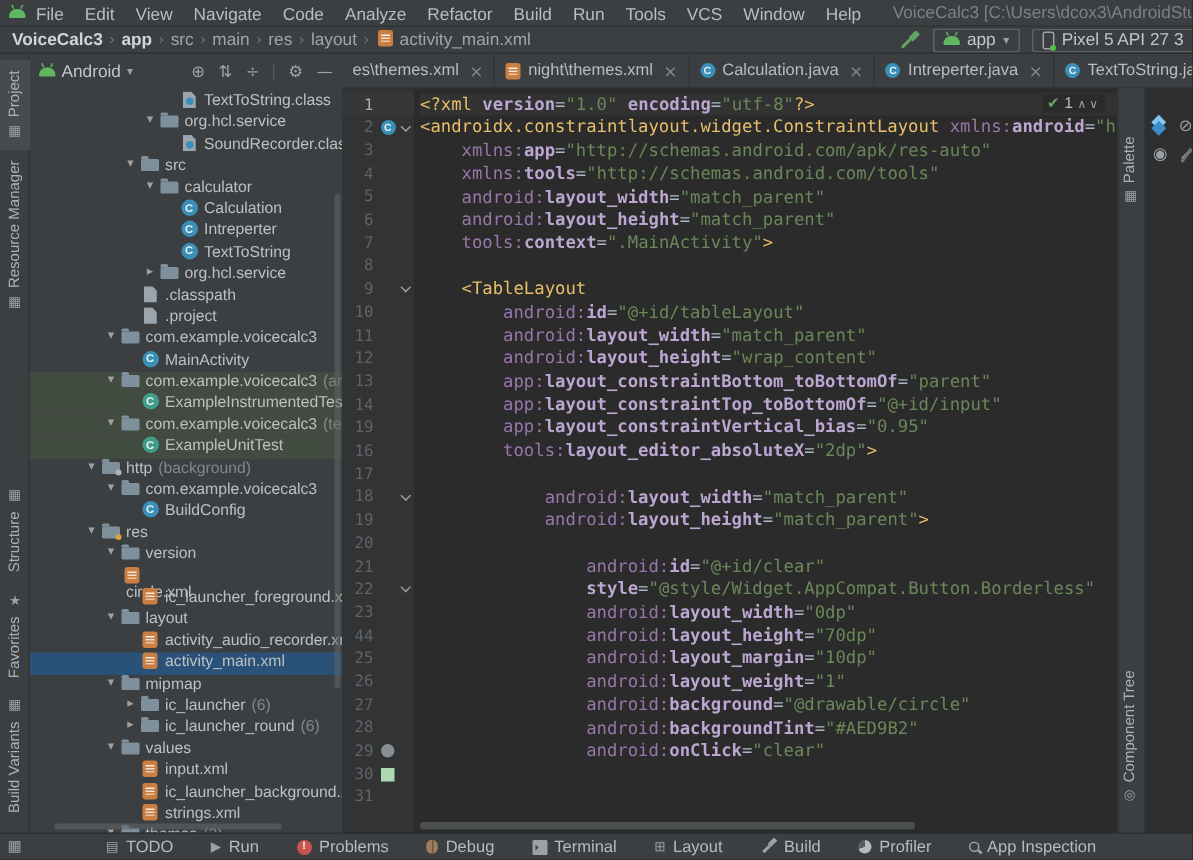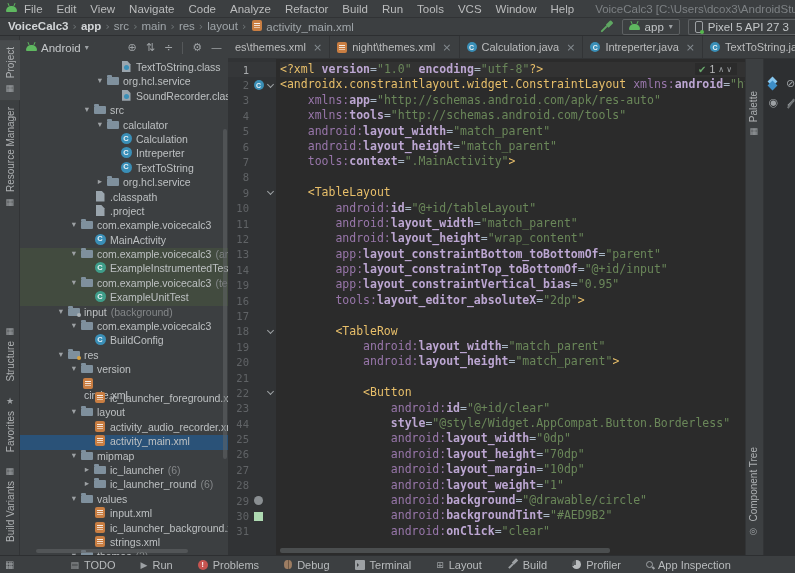--- a/index.html
+++ b/index.html
@@ -338,21 +338,21 @@
           <span class="t-ico">
             <span class="ic-class test">C</span>
           </span>
           <span class="lbl">ExampleUnitTest</span>
         </div>
         <div class="tree-row" style="padding-left: 35px;">
           <span class="chev">▾</span>
           <span class="t-ico">
             <span class="ic-folder gen"></span>
           </span>
-          <span class="lbl">input</span>
+          <span class="lbl">http</span>
           <span class="sfx">(background)</span>
         </div>
         <div class="tree-row" style="padding-left: 48px;">
           <span class="chev">▾</span>
           <span class="t-ico">
             <span class="ic-folder"></span>
           </span>
           <span class="lbl">com.example.voicecalc3</span>
         </div>
         <div class="tree-row" style="padding-left: 61px;">
@@ -685,25 +685,23 @@
             <div class="code-line"></div>
             <div class="code-line"><span class="tk-p">    </span><span class="tk-tag">&lt;TableLayout</span></div>
             <div class="code-line"><span class="tk-p">        </span><span class="tk-n">android:</span><span class="tk-a">id</span><span class="tk-p">=</span><span class="tk-s">"@+id/tableLayout"</span></div>
             <div class="code-line"><span class="tk-p">        </span><span class="tk-n">android:</span><span class="tk-a">layout_width</span><span class="tk-p">=</span><span class="tk-s">"match_parent"</span></div>
             <div class="code-line"><span class="tk-p">        </span><span class="tk-n">android:</span><span class="tk-a">layout_height</span><span class="tk-p">=</span><span class="tk-s">"wrap_content"</span></div>
             <div class="code-line"><span class="tk-p">        </span><span class="tk-n">app:</span><span class="tk-a">layout_constraintBottom_toBottomOf</span><span class="tk-p">=</span><span class="tk-s">"parent"</span></div>
             <div class="code-line"><span class="tk-p">        </span><span class="tk-n">app:</span><span class="tk-a">layout_constraintTop_toBottomOf</span><span class="tk-p">=</span><span class="tk-s">"@+id/input"</span></div>
             <div class="code-line"><span class="tk-p">        </span><span class="tk-n">app:</span><span class="tk-a">layout_constraintVertical_bias</span><span class="tk-p">=</span><span class="tk-s">"0.95"</span></div>
             <div class="code-line"><span class="tk-p">        </span><span class="tk-n">tools:</span><span class="tk-a">layout_editor_absoluteX</span><span class="tk-p">=</span><span class="tk-s">"2dp"</span><span class="tk-tag">&gt;</span></div>
             <div class="code-line"></div>
-            <div class="code-line"><span class="tk-p">        </span><span class="tk-tag">&lt;TableRow</span></div>
             <div class="code-line"><span class="tk-p">            </span><span class="tk-n">android:</span><span class="tk-a">layout_width</span><span class="tk-p">=</span><span class="tk-s">"match_parent"</span></div>
             <div class="code-line"><span class="tk-p">            </span><span class="tk-n">android:</span><span class="tk-a">layout_height</span><span class="tk-p">=</span><span class="tk-s">"match_parent"</span><span class="tk-tag">&gt;</span></div>
             <div class="code-line"></div>
-            <div class="code-line"><span class="tk-p">            </span><span class="tk-tag">&lt;Button</span></div>
             <div class="code-line"><span class="tk-p">                </span><span class="tk-n">android:</span><span class="tk-a">id</span><span class="tk-p">=</span><span class="tk-s">"@+id/clear"</span></div>
             <div class="code-line"><span class="tk-p">                </span><span class="tk-a">style</span><span class="tk-p">=</span><span class="tk-s">"@style/Widget.AppCompat.Button.Borderless"</span></div>
             <div class="code-line"><span class="tk-p">                </span><span class="tk-n">android:</span><span class="tk-a">layout_width</span><span class="tk-p">=</span><span class="tk-s">"0dp"</span></div>
             <div class="code-line"><span class="tk-p">                </span><span class="tk-n">android:</span><span class="tk-a">layout_height</span><span class="tk-p">=</span><span class="tk-s">"70dp"</span></div>
             <div class="code-line"><span class="tk-p">                </span><span class="tk-n">android:</span><span class="tk-a">layout_margin</span><span class="tk-p">=</span><span class="tk-s">"10dp"</span></div>
             <div class="code-line"><span class="tk-p">                </span><span class="tk-n">android:</span><span class="tk-a">layout_weight</span><span class="tk-p">=</span><span class="tk-s">"1"</span></div>
             <div class="code-line"><span class="tk-p">                </span><span class="tk-n">android:</span><span class="tk-a">background</span><span class="tk-p">=</span><span class="tk-s">"@drawable/circle"</span></div>
             <div class="code-line"><span class="tk-p">                </span><span class="tk-n">android:</span><span class="tk-a">backgroundTint</span><span class="tk-p">=</span><span class="tk-s">"#AED9B2"</span></div>
             <div class="code-line"><span class="tk-p">                </span><span class="tk-n">android:</span><span class="tk-a">onClick</span><span class="tk-p">=</span><span class="tk-s">"clear"</span></div>
           </div>

